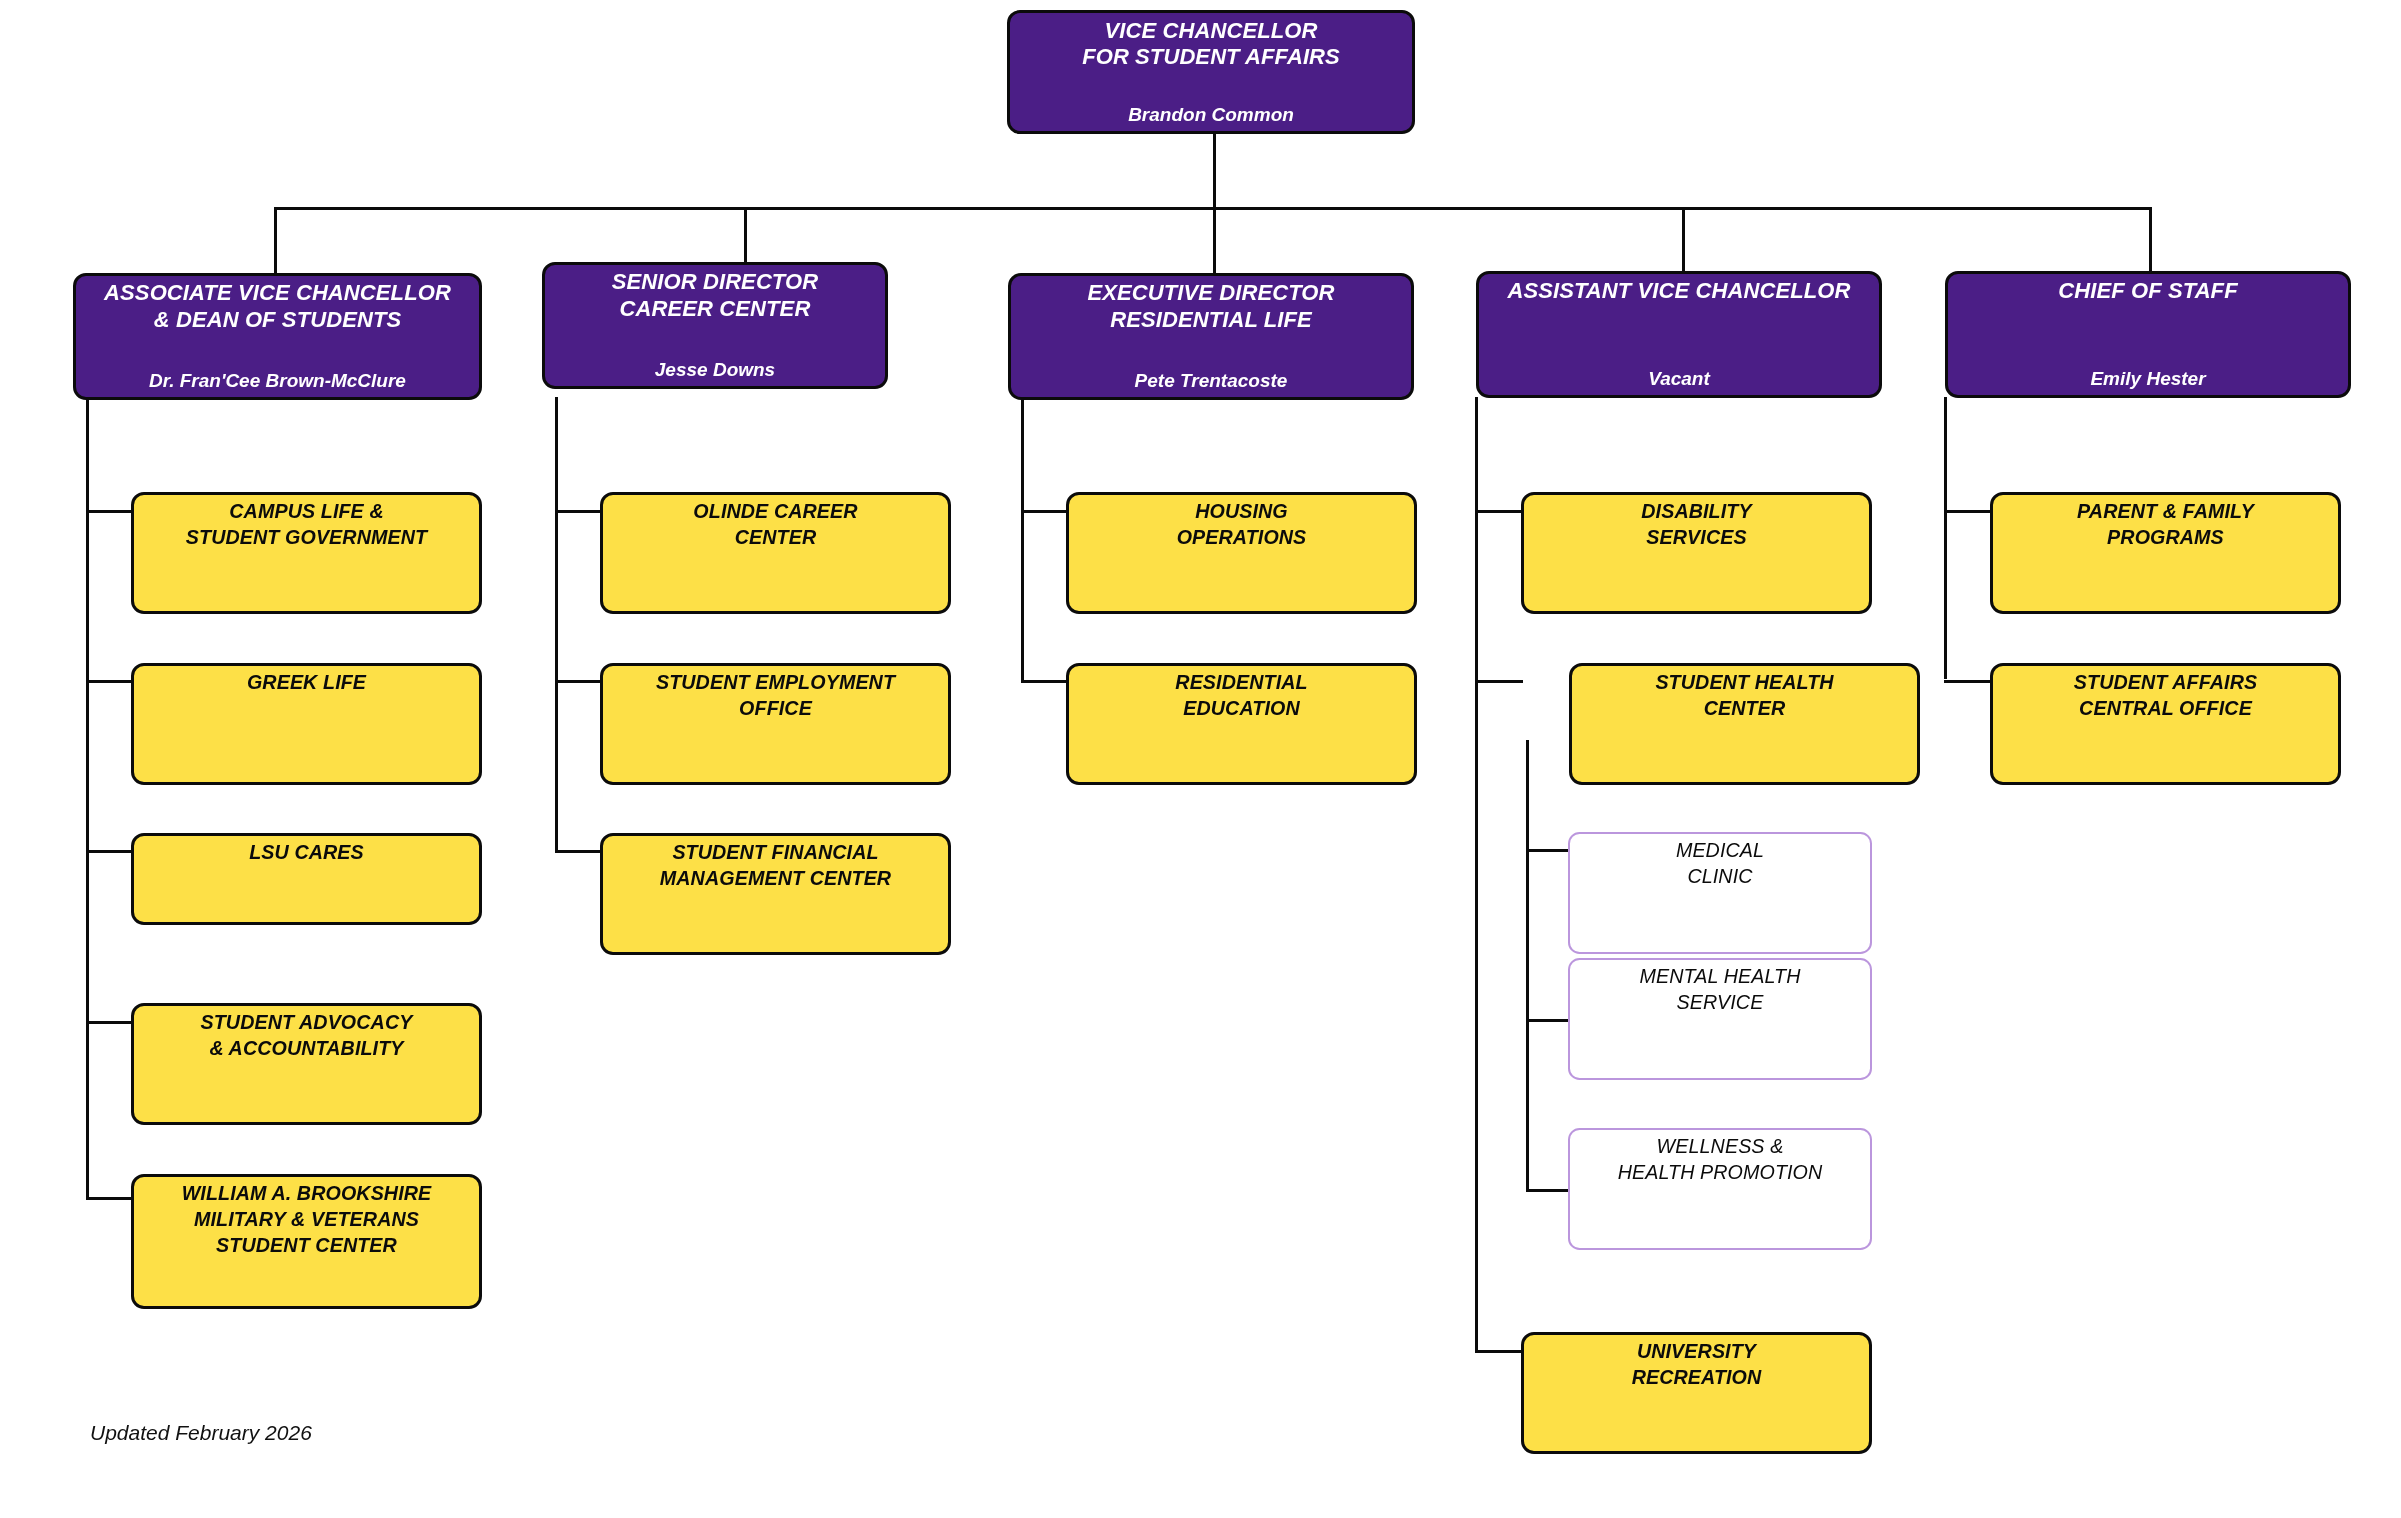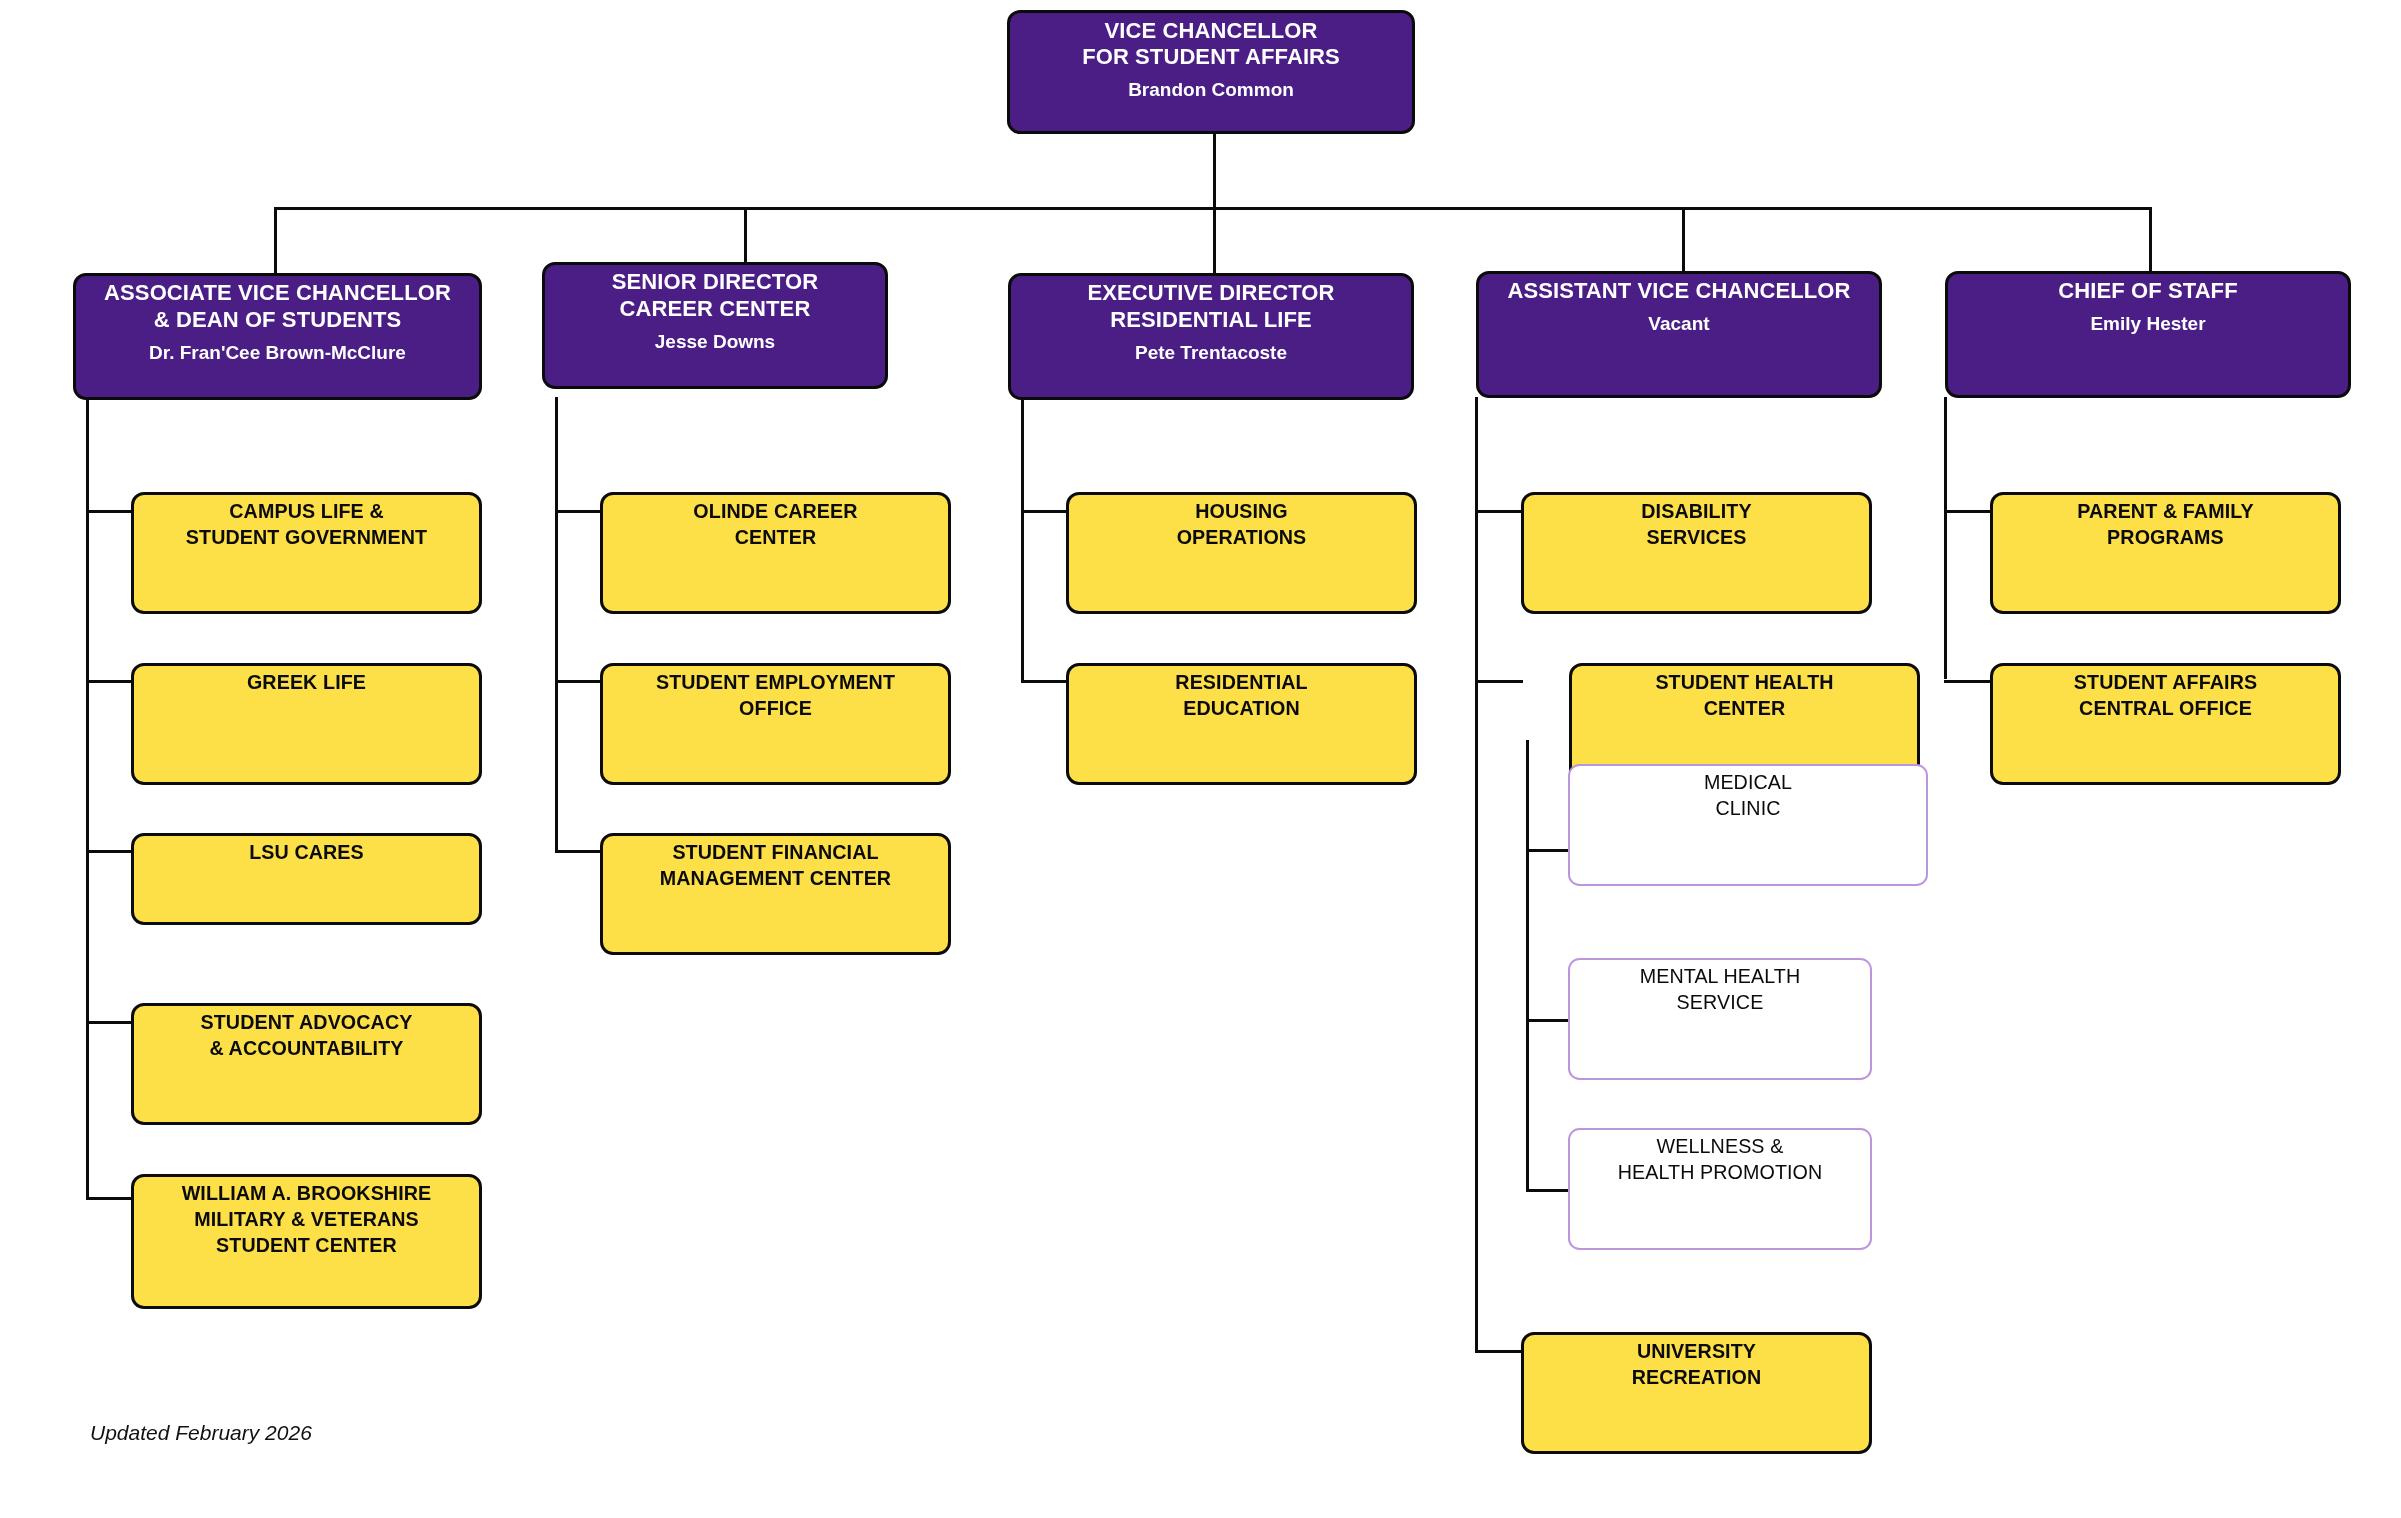--- a/index.html
+++ b/index.html
@@ -28,23 +28,24 @@
   .conn.v { width: 2.9px; }
   .conn.h { height: 2.9px; }
 
   
   .node {
     position: absolute;
     box-sizing: border-box;
     display: flex;
     flex-direction: column;
     align-items: center;
-    justify-content: flex-start;
+    justify-content: space-between;
     text-align: center;
     border-radius: 13px;
+    font-style: italic;
   }
 
   
   .node.dark {
     background: #4b1e86;
     border: 3.6px solid #0b0b0b;
     color: #ffffff;
     padding: 4.4px 10.2px;
   }
   .node.dark .title {
@@ -263,21 +264,21 @@
     </div>
   </div>
 
   <div class="node light" style="left:1569px; top:619px; width:351px; height:122px;">
     <div class="title">
       <span>STUDENT HEALTH</span>
       <span>CENTER</span>
     </div>
   </div>
 
-  <div class="node sub" style="left:1568px; top:764px; width:360px; height:122px;">
+  <div class="node sub" style="left:1568px; top:832px; width:304px; height:122px;">
     <div class="title">
       <span>MEDICAL</span>
       <span>CLINIC</span>
     </div>
   </div>
 
   <div class="node sub" style="left:1568px; top:958px; width:304px; height:122px;">
     <div class="title">
       <span>MENTAL HEALTH</span>
       <span>SERVICE</span>

